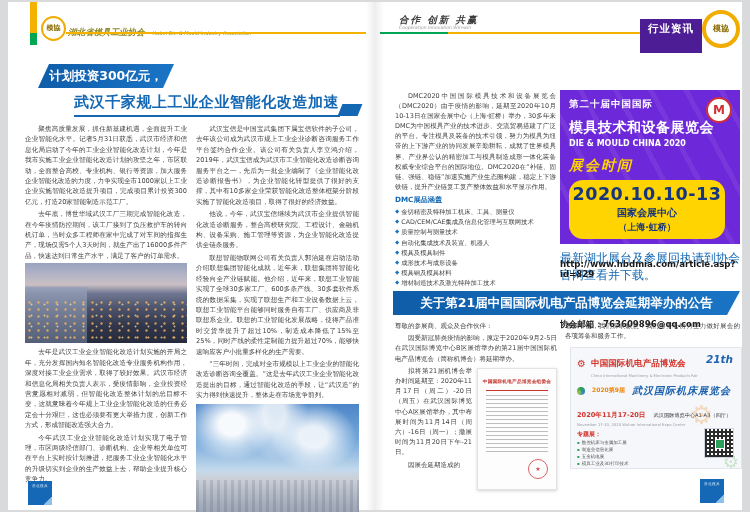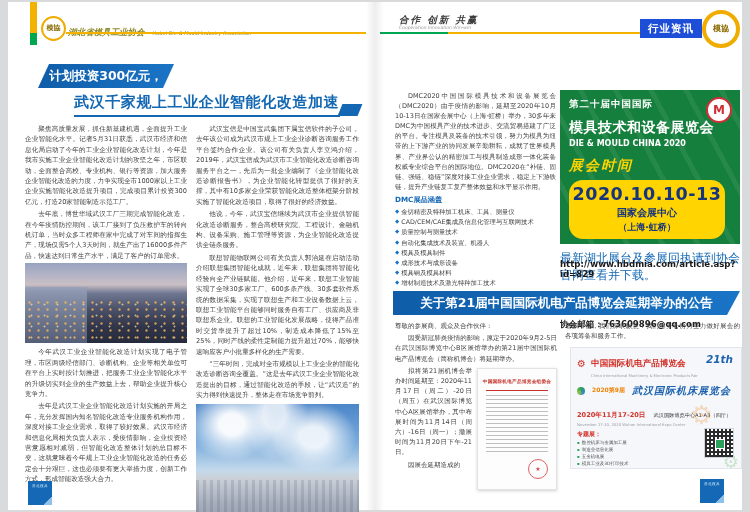--- a/index.html
+++ b/index.html
@@ -16,21 +16,21 @@
   .logo-s{left:41px;top:16px;width:21px;height:21px;border-radius:50%;border:2.5px solid #f0ad00;
           background:#fff;color:#8a6b00;font-size:7px;font-weight:bold;line-height:21px;text-align:center;}
   .orgrow{left:68px;top:20px;white-space:nowrap;color:#8e8a2a;}
   .org-cn{font-weight:bold;font-size:8.5px;font-style:italic;}
   .org-en{font-size:5px;font-style:italic;margin-left:3px;}
   .hline-l{left:66px;top:32px;width:300px;height:2px;background:#f3b200;}
   .slogan-cn{left:399px;top:14px;font-size:9.5px;font-weight:bold;font-style:italic;color:#3c3c3c;letter-spacing:2px;}
   .slogan-en{left:399px;top:25px;font-size:4.5px;font-style:italic;color:#9a9a9a;}
   .hline-g{left:380px;top:32px;width:68px;height:2px;background:#00a651;}
   .hline-y{left:448px;top:32px;width:254px;height:2px;background:#f3b200;}
-  .news-badge{left:640px;top:19px;width:62px;height:19px;background:#1d4ed8;color:#fff;
+  .news-badge{left:640px;top:19px;width:62px;height:34px;background:#4c1d95;color:#fff;
           font-size:10.5px;font-weight:bold;text-align:center;line-height:19px;letter-spacing:1px;}
   .logo-b{left:702px;top:10px;width:30px;height:30px;border-radius:50%;border:4px solid #f0ad00;
           background:#fff;color:#8a6b00;font-size:8px;font-weight:bold;line-height:30px;text-align:center;}
 
   
   .banner{background:linear-gradient(90deg,#0f5da9,#1a74c5);color:#fff;font-weight:bold;}
   .banner-l1{left:38px;top:64px;width:136px;height:24px;font-size:12.5px;line-height:24px;text-align:center;
              clip-path:polygon(11px 0,100% 0,calc(100% - 11px) 100%,0 100%);}
   .t2{left:74px;top:93px;font-size:15px;font-weight:bold;color:#1468b3;letter-spacing:.6px;white-space:nowrap;}
   .t2-rule{left:74px;top:115px;width:266px;height:2px;background:#1468b3;}
@@ -69,21 +69,21 @@
   .ph2{width:163px;height:127px;margin-top:3px;
     background:
       radial-gradient(ellipse at 22% 16%,rgba(255,255,255,.95) 0 7%,rgba(255,255,255,0) 24%),
       radial-gradient(ellipse at 72% 26%,rgba(255,255,255,.85) 0 8%,rgba(255,255,255,0) 26%),
       radial-gradient(ellipse at 48% 8%,rgba(255,255,255,.8) 0 9%,rgba(255,255,255,0) 28%),
       linear-gradient(180deg,#4c86c8 0%,#79abdb 30%,#c3d9ec 52%,#ccd1d9 58%,#a7afbd 78%,#8d96a8 100%);}
   .ph2::after{content:"";position:absolute;left:0;top:60%;width:100%;height:40%;opacity:.5;
       background:repeating-linear-gradient(90deg,rgba(70,80,100,.35) 0 3px,rgba(0,0,0,0) 3px 7px);}
 
   
-  .promo{left:560px;top:90px;width:180px;height:154px;background:#15803d;color:#fff;overflow:hidden;}
+  .promo{left:560px;top:90px;width:180px;height:154px;background:#6d28d9;color:#fff;overflow:hidden;}
   .promo::before{content:"";position:absolute;inset:0;
       background:repeating-linear-gradient(62deg,rgba(255,255,255,0) 0 26px,rgba(255,255,255,.07) 26px 31px);}
   .promo .in{position:relative;padding:8px 9px;}
   .pm-l1{font-size:9.5px;font-weight:bold;letter-spacing:1px;}
   .pm-l2{font-size:14px;font-weight:bold;letter-spacing:.5px;margin-top:8px;}
   .pm-l3{font-size:8px;font-weight:bold;margin-top:2px;}
   .pm-logo{position:absolute;right:8px;top:7px;width:22px;height:22px;border-radius:50%;
       border:2px solid #cf3038;background:#fff;color:#cf3038;font-weight:bold;font-size:12px;
       line-height:22px;text-align:center;}
   .pm-time{color:#ffd400;font-weight:bold;font-style:italic;font-size:14px;margin-top:9px;letter-spacing:2px;}
@@ -172,42 +172,42 @@
 
   <div class="abs banner banner-l1">计划投资300亿元，</div>
   <div class="abs t2">武汉千家规上工业企业智能化改造加速</div>
   <div class="abs t2-rule"></div>
   <div class="abs t2-para"></div>
 
   <div class="abs col c1">
     <p>聚焦高质量发展，抓住新基建机遇，全面提升工业企业智能化水平。记者5月31日获悉，武汉市经济和信息化局启动了今年的工业企业智能化改造计划，今年是我市实施工业企业智能化改造计划的攻坚之年，市区联动，全面整合高校、专业机构、银行等资源，加大服务企业智能化改造的力度，力争实现全市1000家以上工业企业实施智能化改造提升项目，完成项目累计投资300亿元，打造20家智能制造示范工厂。</p>
     <p>去年底，博世华域武汉工厂三期完成智能化改造，在今年疫情防控期间，该工厂接到了负压救护车的转向机订单，当时众多工程师在家中完成了对车间的指挥生产，现场仅需5个人3天时间，就生产出了16000多件产品，快速达到日常生产水平，满足了客户的订单需求。</p>
     <div class="photo ph1"></div>
+    <p>去年是武汉工业企业智能化改造计划实施的开局之年，充分发挥国内知名智能化改造专业服务机构作用，深度对接工业企业需求，取得了较好效果。武汉市经济和信息化局相关负责人表示，受疫情影响，企业投资经营意愿相对减弱，但智能化改造整体计划的总目标不变，这就意味着今年规上工业企业智能化改造的任务必定会十分艰巨，这也必须要有更大举措力度，创新工作方式，形成智能改造强大合力。</p>
     <p>今年武汉工业企业智能化改造计划实现了电子管理，市区两级经信部门、诊断机构、企业等相关单位可在平台上实时按计划推进，把服务工业企业智能化水平的升级切实到企业的生产效益上去，帮助企业提升核心竞争力。</p>
-    <p>去年是武汉工业企业智能化改造计划实施的开局之年，充分发挥国内知名智能化改造专业服务机构作用，深度对接工业企业需求，取得了较好效果。武汉市经济和信息化局相关负责人表示，受疫情影响，企业投资经营意愿相对减弱，但智能化改造整体计划的总目标不变，这就意味着今年规上工业企业智能化改造的任务必定会十分艰巨，这也必须要有更大举措力度，创新工作方式，形成智能改造强大合力。</p>
   </div>
 
   <div class="abs col c2">
     <p>武汉宝信是中国宝武集团下属宝信软件的子公司，去年该公司成为武汉市规上工业企业诊断咨询服务工作平台签约合作企业。该公司有关负责人李立鸿介绍，2019年，武汉宝信成为武汉市工业智能化改造诊断咨询服务平台之一，先后为一批企业编制了《企业智能化改造诊断报告书》，为企业智能化转型提供了很好的支撑，其中有10多家企业荣获智能化改造整体框架分阶段实施了智能化改造项目，取得了很好的经济效益。</p>
     <p>他说，今年，武汉宝信继续为武汉市企业提供智能化改造诊断服务，整合高校研究院、工程设计、金融机构、设备采购、施工管理等资源，为企业智能化改造提供全链条服务。</p>
     <p>联想智能物联网公司有关负责人郭治延在启动活动介绍联想集团智能化成就，近年来，联想集团将智能化经验向全产业链赋能。他介绍，近年来，联想工业智能实现了全球30多家工厂、600多条产线、30多套软件系统的数据采集，实现了联想生产和工业设备数据上云，联想工业智能平台能够同时服务自有工厂、供应商及非联想系企业。联想的工业智能化发展战略，使得产品准时交货率提升了超过10%，制造成本降低了15%至25%，同时产线的柔性定制能力提升超过70%，能够快速响应客户小批量多样化的生产需要。</p>
     <p>“三年时间，完成对全市规模以上工业企业的智能化改造诊断咨询全覆盖。”这是去年武汉工业企业智能化改造提出的目标，通过智能化改造的手段，让“武汉造”的实力得到快速提升，整体走在市场竞争前列。</p>
     <div class="photo ph2"></div>
   </div>
 
   <div class="pgbadge b10">
     <div class="bg"></div>
     <div class="fold"></div>
     <div class="sm">湖北模具</div>
     <div class="no">10</div>
   </div>
 
 
   <div class="abs col ra1">
-    <p>DMC2020中国国际模具技术和设备展览会（DMC2020）由于疫情的影响，延期至2020年10月10-13日在国家会展中心（上海·虹桥）举办，30多年来DMC为中国模具产业的技术进步、交流贸易搭建了广泛的平台。专注模具及装备的技术引领，努力为模具为纽带的上下游产业的协同发展辛勤耕耘，成就了世界模具界、产业界公认的精密加工与模具制造成形一体化装备权威专业综合平台的国际地位。DMC2020在“补链、固链、强链、稳链”深度对接工业企业需求，稳定上下游铁链，提升产业链复工复产整体效益和水平显示作用。</p>
+    <p>DMC2020中国国际模具技术和设备展览会（DMC2020）由于疫情的影响，延期至2020年10月10-13日在国家会展中心（上海·虹桥）举办，30多年来DMC为中国模具产业的技术进步、交流贸易搭建了广泛的平台。专注模具及装备的技术引领，努力为模具为纽带的上下游产业的协同发展辛勤耕耘，成就了世界模具界、产业界公认的精密加工与模具制造成形一体化装备权威专业综合平台的国际地位。DMC2020在“补链、固链、强链、稳链”加速实施产业生态圈构建，稳定上下游铁链，提升产业链复工复产整体效益和水平显示作用。</p>
     <div class="listtitle">DMC展品涵盖</div>
     <div class="dmc-item">
         <span class="mk">◆</span>
         <span class="tx">金切精密及特种加工机床、工具、测量仪</span>
       </div>
     <div class="dmc-item">
         <span class="mk">◆</span>
         <span class="tx">CAD/CEM/CAE集成及信息化管理与互联网技术</span>
       </div>
     <div class="dmc-item">

